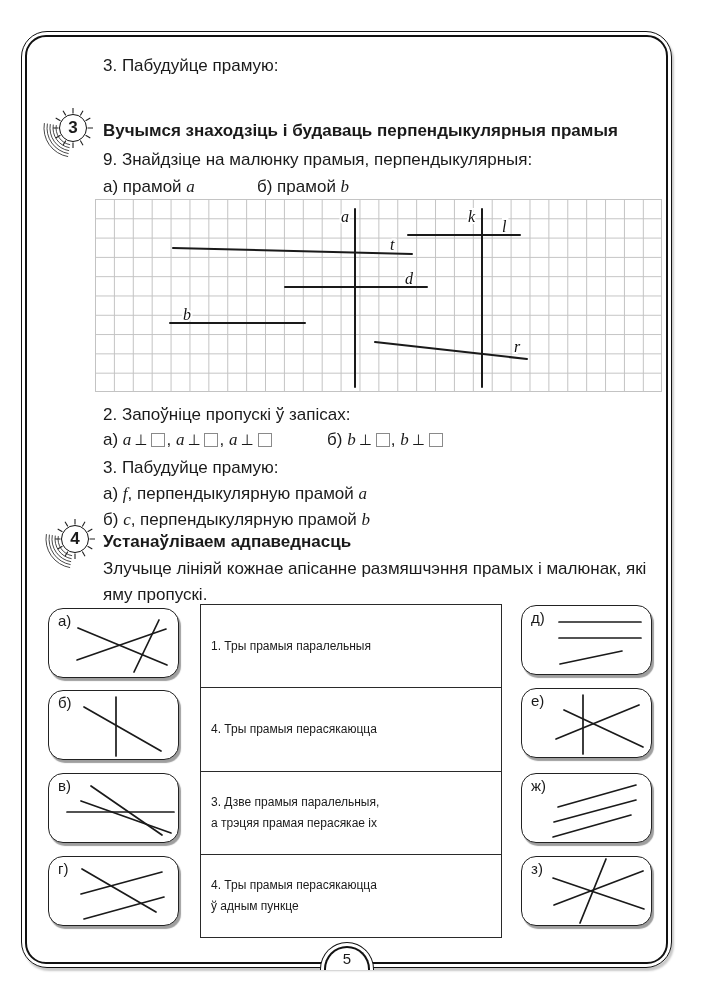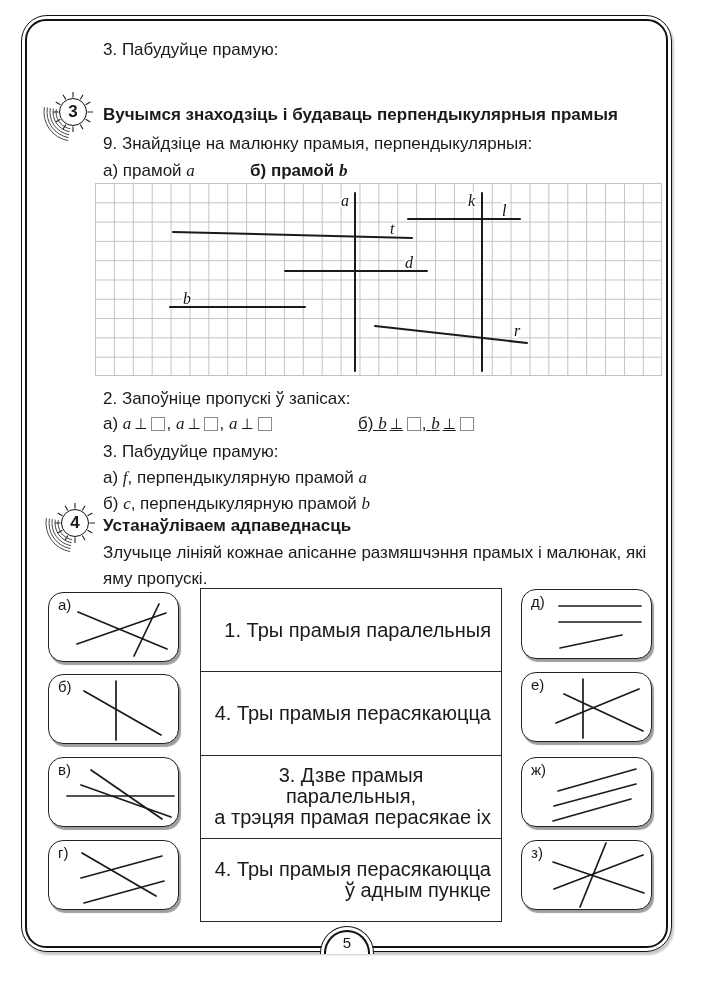--- a/index.html
+++ b/index.html
@@ -1,17 +1,17 @@
 <!DOCTYPE html>
 <html><head>
 <meta charset="utf-8">
 <style>
   * { margin:0; padding:0; box-sizing:border-box; }
   body { width:719px; height:1000px; background:#fff; font-family:"Liberation Sans", sans-serif; color:#1a1a1a; }
-  .page { position:relative; width:719px; height:984px; overflow:hidden; background:#fff; }
+  .page { position:relative; width:719px; height:984px; overflow:hidden; background:#fff;margin-top:16px; }
 
   
   .frame-outer { position:absolute; left:21px; top:15px; width:651px; height:937px;
     border:1.2px solid #111; border-radius:26px; box-shadow:2px 3px 2px #c9c9c9; }
   .frame-inner { position:absolute; inset:3px; border:2.2px solid #111; border-radius:21px; }
 
   .tline { position:absolute; font-size:17px; line-height:22px; white-space:nowrap; }
   .bold { font-weight:bold; }
   .var { font-style:italic; font-family:"Liberation Serif", serif; font-size:17px; }
   .two-part { width:480px; }
@@ -35,21 +35,21 @@
 
   
   .blank { display:inline-block; width:14px; height:14px; border:1px solid #8a8a8a; background:#fff;
     vertical-align:-2px; margin:0 1px; }
   .perp { font-family:"DejaVu Sans", sans-serif; font-size:15px; padding:0 3px; }
 
   
   .match-table { position:absolute; left:200px; top:588px; width:302px; height:334px;
     border:1.6px solid #2a2a2a; display:flex; flex-direction:column; background:#fff; }
   .match-cell { flex:1; border-bottom:1.3px solid #2a2a2a; display:flex; flex-direction:column;
-    align-items:flex-end; justify-content:center; text-align:center; font-size:20px; line-height:21px; padding:2px 10px; }
+    align-items:flex-start; justify-content:center; text-align:center; font-size:12px; line-height:21px; padding:2px 10px; }
   .match-cell:last-child { border-bottom:none; }
 
   
   .pic-box { position:absolute; width:131px; height:70px; background:#fff;
     border:1.7px solid #222; border-radius:15px; box-shadow:2px 3px 1px rgba(0,0,0,.38); }
   .pic-letter { position:absolute; left:9px; top:3px; font-size:15px; }
   .pic-box svg { position:absolute; left:0; top:0; }
 
   
   .arch { position:absolute; left:320px; top:926px; width:54px; height:28px; background:#fff;
@@ -81,21 +81,21 @@
       </g>
       <path fill="none" stroke="#222" stroke-width="1.1" d="M53.5 28L59 28M51.6 35.3L56.3 38M46.3 40.6L49 45.3M39 42.5L39 48M31.8 40.6L29 45.3M26.4 35.3L21.7 38M24.5 28L19 28M26.4 20.8L21.7 18M31.8 15.4L29 10.7M39 13.5L39 8M46.3 15.4L49 10.7M51.6 20.8L56.3 18"></path>
     </svg>
     <div class="badge-circle">3</div>
   </div>
   <div class="tline bold" style="left:103px; top:104px;text-align:center;">Вучымся знаходзіць і будаваць перпендыкулярныя прамыя</div>
 
   <div class="tline" style="left:103px; top:133px;">9. Знайдзіце на малюнку прамыя, перпендыкулярныя:</div>
   <div class="tline two-part" style="left:103px; top:160px;">
     <span><span>а) прамой </span><span class="var">a</span></span>
-    <span class="part-b" style="left:147px;font-weight:bold;"><span>б) прамой </span><span class="var">b</span></span>
+    <span class="part-b" style="left:154px;"><span>б) прамой </span><span class="var">b</span></span>
   </div>
 
   <div class="figure">
     <svg width="567" height="193" viewBox="0 0 567 193">
       <g stroke="#1a1a1a" stroke-width="2" stroke-linecap="round">
         <line x1="260" y1="10" x2="260" y2="188"></line>
         <line x1="387" y1="10" x2="387" y2="188"></line>
         <line x1="313" y1="36" x2="425" y2="36"></line>
         <line x1="78" y1="49" x2="317" y2="55"></line>
         <line x1="190" y1="88" x2="332" y2="88"></line>
@@ -112,21 +112,21 @@
     </svg>
   </div>
 
   <div class="tline" style="left:103px; top:388px;">2. Запоўніце пропускі ў запісах:</div>
   <div class="tline two-part" style="left:103px; top:413px;">
     <span>
       <span>а) </span><span class="var">a</span><span class="perp">⊥</span><span class="blank"></span><span>,</span>
       <span class="var">a</span><span class="perp">⊥</span><span class="blank"></span><span>,</span>
       <span class="var">a</span><span class="perp">⊥</span><span class="blank"></span>
     </span>
-    <span class="part-b" style="left:255px;text-decoration:underline;">
+    <span class="part-b" style="left:224px;">
       <span>б) </span><span class="var">b</span><span class="perp">⊥</span><span class="blank"></span><span>,</span>
       <span class="var">b</span><span class="perp">⊥</span><span class="blank"></span>
     </span>
   </div>
 
   <div class="tline" style="left:103px; top:441px;">3. Пабудуйце прамую:</div>
   <div class="tline" style="left:103px; top:467px;"><span>а) </span><span class="var">f</span><span>, перпендыкулярную прамой </span><span class="var">a</span></div>
   <div class="tline" style="left:103px; top:493px;"><span>б) </span><span class="var">c</span><span>, перпендыкулярную прамой </span><span class="var">b</span></div>
 
   <div class="badge" style="left:36px; top:495px;">

